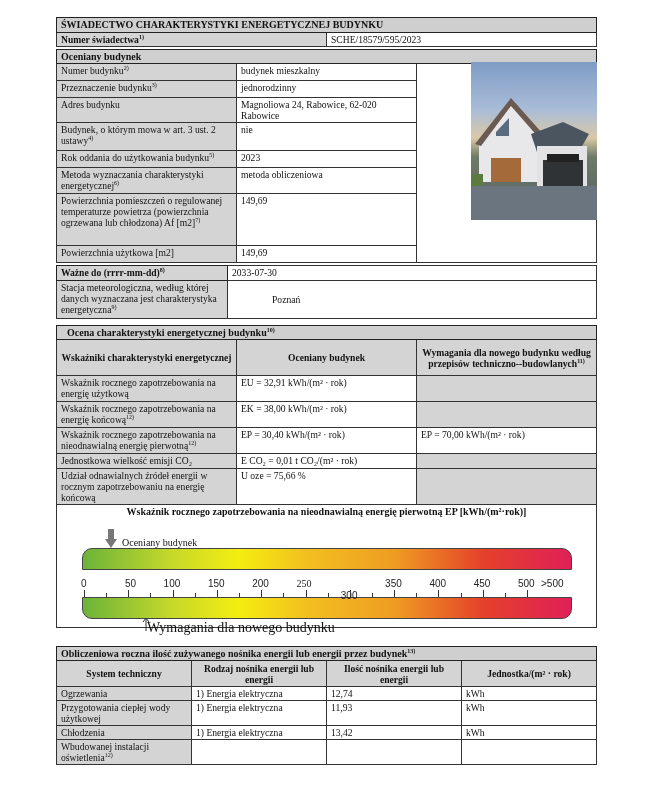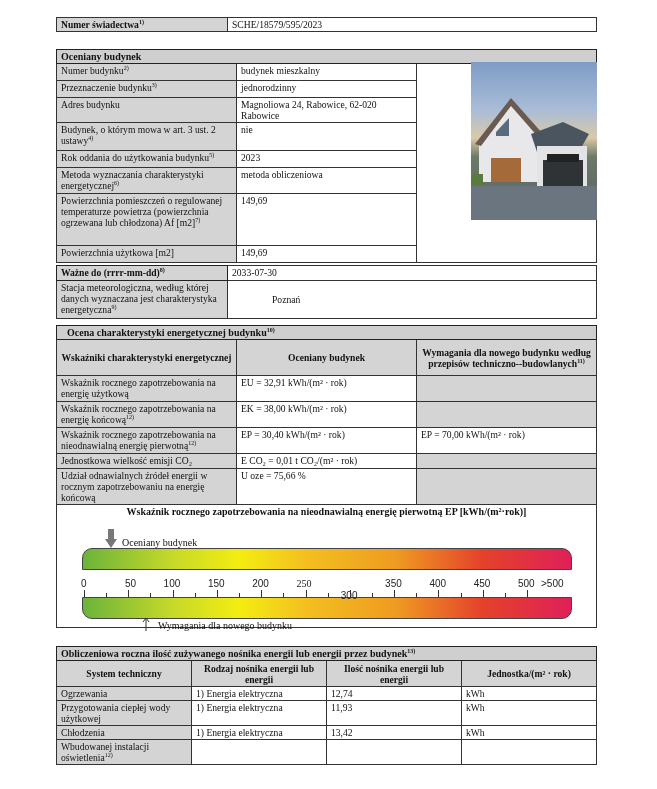--- a/index.html
+++ b/index.html
@@ -21,20 +21,23 @@
   .bar.bot { top:597px; border-radius:0 0 10px 10px; }
   .tick { position:absolute; font-family:"Liberation Sans", sans-serif; font-size:10px; color:#222; top:578px; }
   .tmark { position:absolute; width:1px; background:#333; }
 </style>
 </head>
 <body>
 
 <div class="box" style="top:17px;">
   <table>
     <tbody>
+        <tr>
+          <td colspan="2" class="hd" style="height:12px;"><span>ŚWIADECTWO CHARAKTERYSTYKI ENERGETYCZNEJ BUDYNKU</span></td>
+        </tr>
     <tr>
       <td class="g b" style="width:162px;"><span>Numer świadectwa</span><sup>1)</sup></td>
       <td>SCHE/18579/595/2023</td>
     </tr>
   </tbody>
     </table>
 </div>
 
 <div class="box" style="top:49px;">
   <table>
@@ -163,21 +166,21 @@
         <polygon points="0,10 12,10 6,19" fill="#777"></polygon>
       </svg>
   </div>
   <div style="position:absolute; left:122px; top:537px; font-size:10px;">Oceniany budynek</div>
   <div id="reqMarker" style="position: absolute; top: 617px; width: 8px; height: 14px; left: 142.02px;">
     <svg width="8" height="14">
         <line x1="4" y1="2" x2="4" y2="14" stroke="#333" stroke-width="1"></line>
         <polyline points="1,5 4,1 7,5" fill="none" stroke="#333"></polyline>
       </svg>
   </div>
-  <div style="position:absolute; left:158px; top:620px; font-size:10px;">Wymagania dla nowego budynku</div>
+  <div style="position:absolute; left:147px; top:620px; font-size:14px;">Wymagania dla nowego budynku</div>
   <div id="ticks">
       <span class="tick" style="left: 81px;">0</span>
       <span class="tick" style="left: 108px; margin-left: 17px;">50</span>
       <span class="tick" style="left: 163.6px;">100</span>
       <span class="tick" style="left: 207.9px;">150</span>
       <span class="tick" style="left: 252.2px;">200</span>
       <span class="tick" style="left: 296.5px; font-family: Liberation Serif, serif;">250</span>
       <span class="tick" style="left: 340.8px; margin-top: 12px;">300</span>
       <span class="tick" style="left: 385.1px;">350</span>
       <span class="tick" style="left: 429.4px;">400</span>

